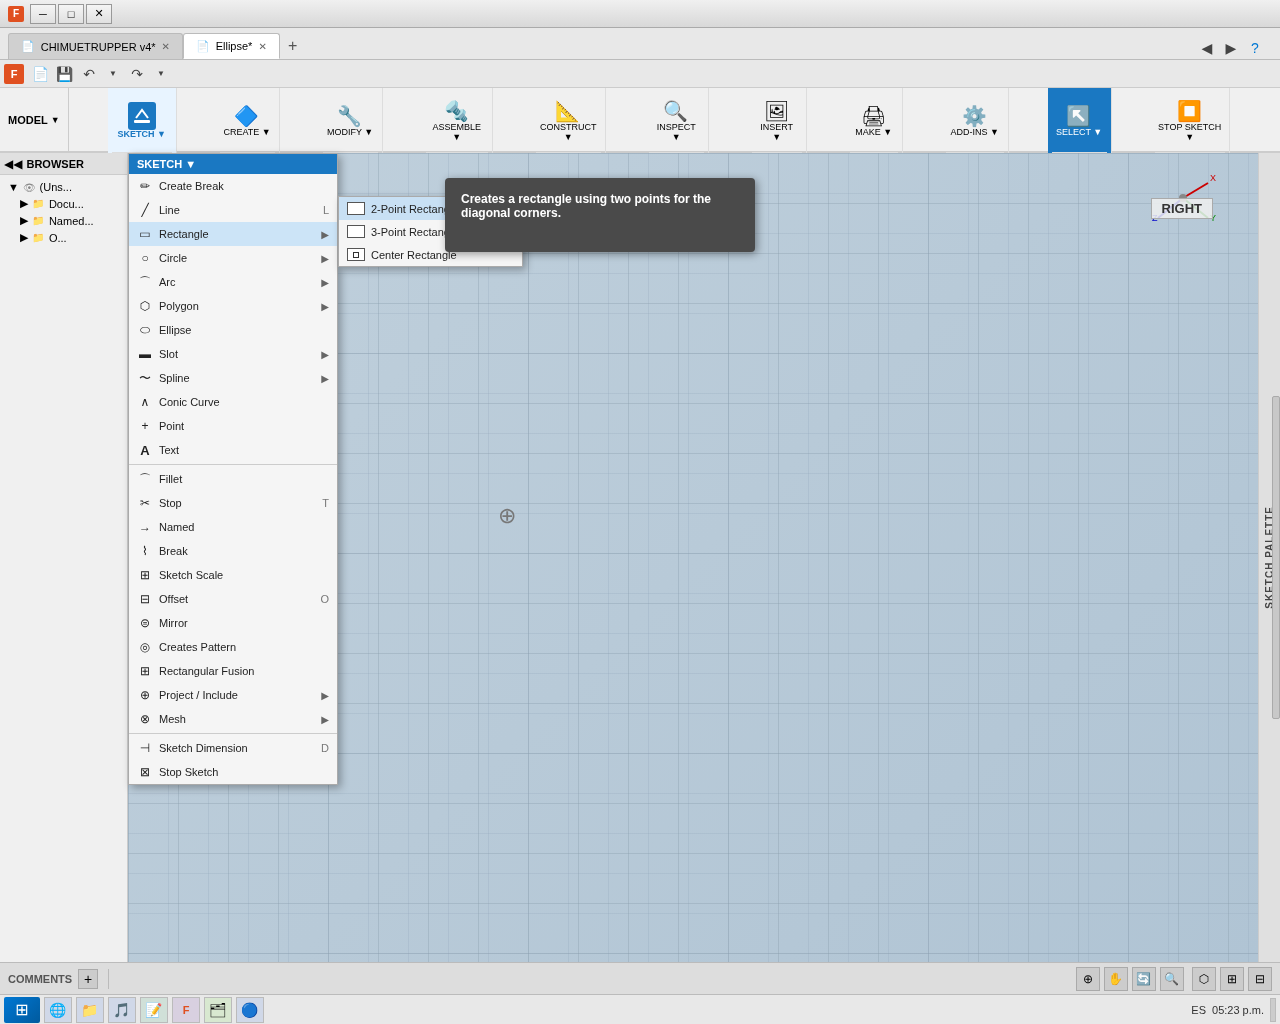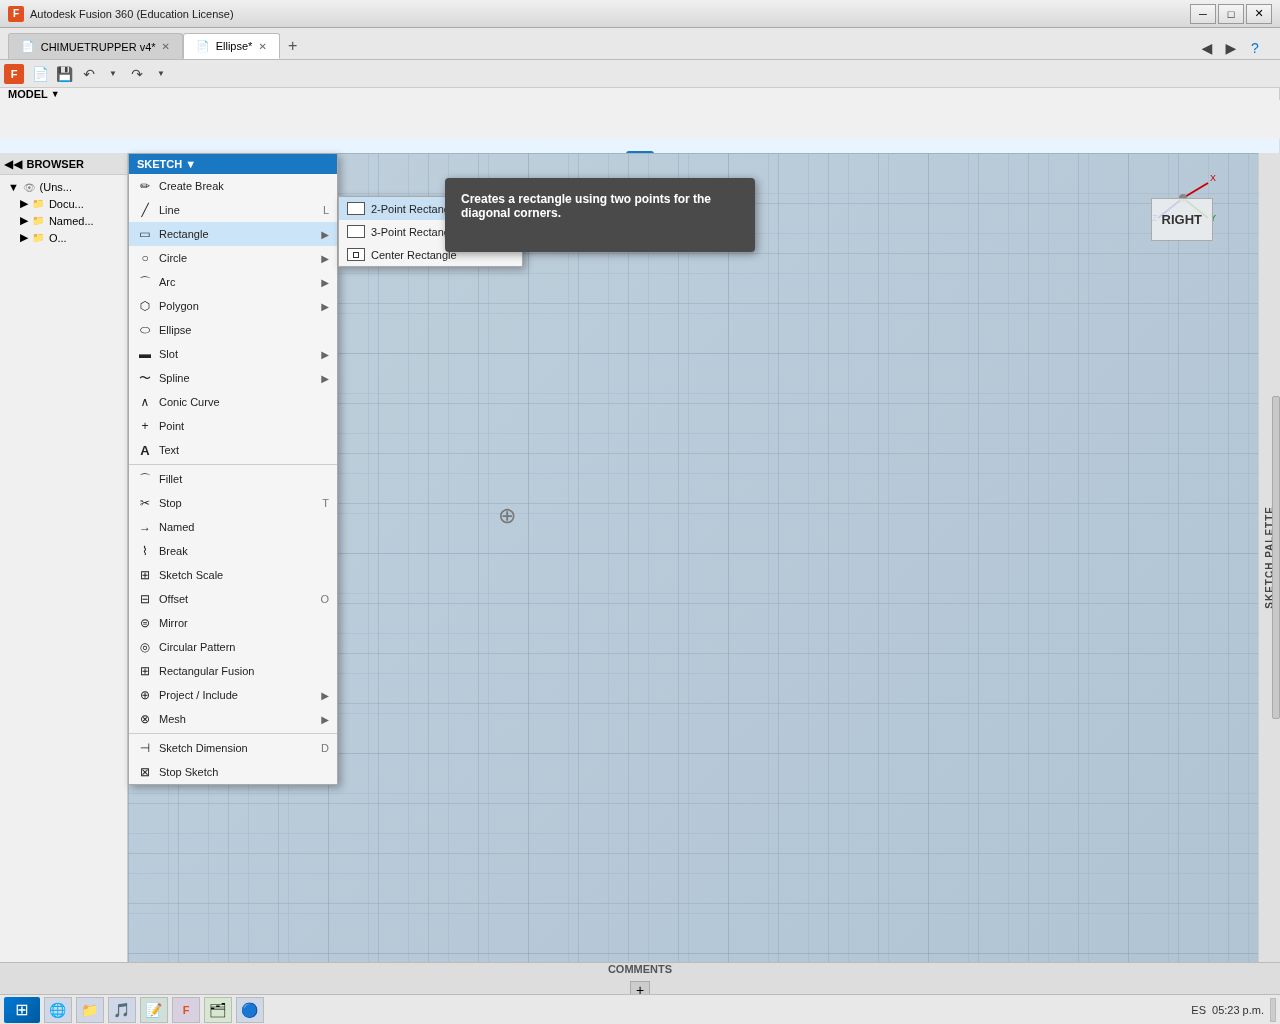--- a/index.html
+++ b/index.html
@@ -46,21 +46,21 @@
     .tab .tab-close { color: #666; font-size: 10px; }
     .tab-add { width: 26px; height: 26px; display: flex; align-items: center; justify-content: center; background: transparent; border: none; cursor: pointer; font-size: 16px; color: #555; }
     .tab-nav-btns { display: flex; gap: 2px; margin-left: auto; align-items: center; }
 
     
     #toolbar-area {
       height: 90px;
       background: #f5f5f5;
       border-bottom: 2px solid #ccc;
       display: flex;
-      flex-direction: column;
+      flex-direction: row;
       gap: 39px;
     }
 
     
     #left-panel {
       position: absolute;
       top: 152px;
       left: 0;
       width: 130px;
       bottom: 60px;
@@ -276,21 +276,20 @@
     
     .sketch-active-group {
       background: #e8f4ff;
     }
   </style>
 </head>
 <body>
 
 <div id="title-bar">
   <div class="app-icon" style="width:16px;height:16px;background:#e05020;display:flex;align-items:center;justify-content:center;color:white;font-size:10px;font-weight:bold;border-radius:2px;">F</div>
-  <span class="title-text">Autodesk Fusion 360 (Education License)</span>
   <div class="win-controls">
     <div class="win-btn">─</div>
     <div class="win-btn">□</div>
     <div class="win-btn close">✕</div>
   </div>
 </div>
 
 <div id="tab-bar">
   <div class="tab">
     <span style="font-size:11px;">📄</span>
@@ -484,21 +483,21 @@
       <line x1="35" y1="35" x2="60" y2="20" stroke="#c00" stroke-width="2"></line>
       <line x1="35" y1="35" x2="60" y2="55" stroke="#080" stroke-width="2"></line>
       <line x1="35" y1="35" x2="10" y2="55" stroke="#00c" stroke-width="2"></line>
       <text x="62" y="18" font-size="9" fill="#c00">X</text>
       <text x="62" y="58" font-size="9" fill="#080">Y</text>
       <text x="4" y="58" font-size="9" fill="#00c">Z</text>
       <circle cx="35" cy="35" r="4" fill="#888"></circle>
     </svg>
   </div>
 
-  <div style="position:absolute;top:45px;right:45px;background:rgba(240,240,240,0.85);border:1px solid #aaa;padding:13px 10px;font-size:13px;font-weight:bold;color:#333;">RIGHT</div>
+  <div style="position:absolute;top:45px;right:45px;background:rgba(240,240,240,0.85);border:1px solid #aaa;padding:2px 10px;font-size:13px;font-weight:bold;color:#333;">RIGHT</div>
 
   <div id="cursor-plus" style="position:absolute;top:350px;left:370px;font-size:22px;color:#777;">⊕</div>
 </div>
 
 <div id="sketch-palette" style="position:absolute;top:153px;right:0;width:22px;bottom:62px;background:#e0e0e0;border-left:1px solid #ccc;display:flex;align-items:center;justify-content:center;">
   <div id="sketch-palette-label" style="writing-mode:vertical-rl;transform:rotate(180deg);font-size:10px;font-weight:bold;color:#444;letter-spacing:1px;">SKETCH PALETTE</div>
 
   <div style="position:absolute;right:0;top:30%;width:8px;height:40%;background:#c8c8c8;border:1px solid #aaa;border-radius:2px;"></div>
 </div>
 
@@ -586,21 +585,21 @@
     <span class="item-icon">⊟</span>
     <span>Offset</span>
     <span class="item-shortcut">O</span>
   </div>
   <div class="menu-item">
     <span class="item-icon">⊜</span>
     <span>Mirror</span>
   </div>
   <div class="menu-item">
     <span class="item-icon">◎</span>
-    <span>Circular Pattern</span>
+    <span>Creates Pattern</span>
   </div>
   <div class="menu-item">
     <span class="item-icon">⊞</span>
     <span>Rectangular Fusion</span>
   </div>
   <div class="menu-item">
     <span class="item-icon">⊕</span>
     <span>Project / Include</span>
     <span class="item-arrow">▶</span>
   </div>
@@ -637,21 +636,21 @@
         <div style="width:6px;height:6px;border:1px solid #333;"></div>
       </div>
     <span>Center Rectangle</span>
   </div>
 </div>
 
 <div id="tooltip-box" style="position:absolute;top:178px;left:445px;width:310px;background:#4a4a4a;color:white;padding:14px 16px;border-radius:4px;z-index:102;box-shadow:2px 2px 8px rgba(0,0,0,0.4);">
   <h4 style="font-size:12px;font-weight:bold;margin-bottom:18px;color:#ffffff;">Creates a rectangle using two points for the diagonal corners.</h4>
 </div>
 
-<div style="position:absolute;bottom:30px;left:0;right:0;height:32px;background:#ddd;border-top:1px solid #bbb;display:flex;align-items:center;padding:0 8px;gap:6px;flex-direction:column;">
+<div style="position:absolute;bottom:30px;left:0;right:0;height:32px;background:#ddd;border-top:1px solid #bbb;display:flex;align-items:center;padding:0 8px;gap:6px;">
   <span style="font-size:11px;color:#555;font-weight:bold;">COMMENTS</span>
   <div style="width:20px;height:20px;background:#ccc;border:1px solid #aaa;display:flex;align-items:center;justify-content:center;cursor:pointer;font-size:14px;">+</div>
   <div style="width:1px;height:20px;background:#bbb;margin:0 4px;"></div>
   <div style="margin-left:auto;display:flex;gap:4px;align-items:center;">
     <div style="width:24px;height:24px;background:#ccc;border:1px solid #aaa;display:flex;align-items:center;justify-content:center;cursor:pointer;font-size:12px;">⊕</div>
     <div style="width:24px;height:24px;background:#ccc;border:1px solid #aaa;display:flex;align-items:center;justify-content:center;cursor:pointer;font-size:12px;">✋</div>
     <div style="width:24px;height:24px;background:#ccc;border:1px solid #aaa;display:flex;align-items:center;justify-content:center;cursor:pointer;font-size:12px;">🔄</div>
     <div style="width:24px;height:24px;background:#ccc;border:1px solid #aaa;display:flex;align-items:center;justify-content:center;cursor:pointer;font-size:12px;">🔍</div>
     <div style="width:24px;height:24px;background:#ccc;border:1px solid #aaa;display:flex;align-items:center;justify-content:center;cursor:pointer;font-size:12px;margin-left:4px;">⬡</div>
     <div style="width:24px;height:24px;background:#ccc;border:1px solid #aaa;display:flex;align-items:center;justify-content:center;cursor:pointer;font-size:12px;">⊞</div>

